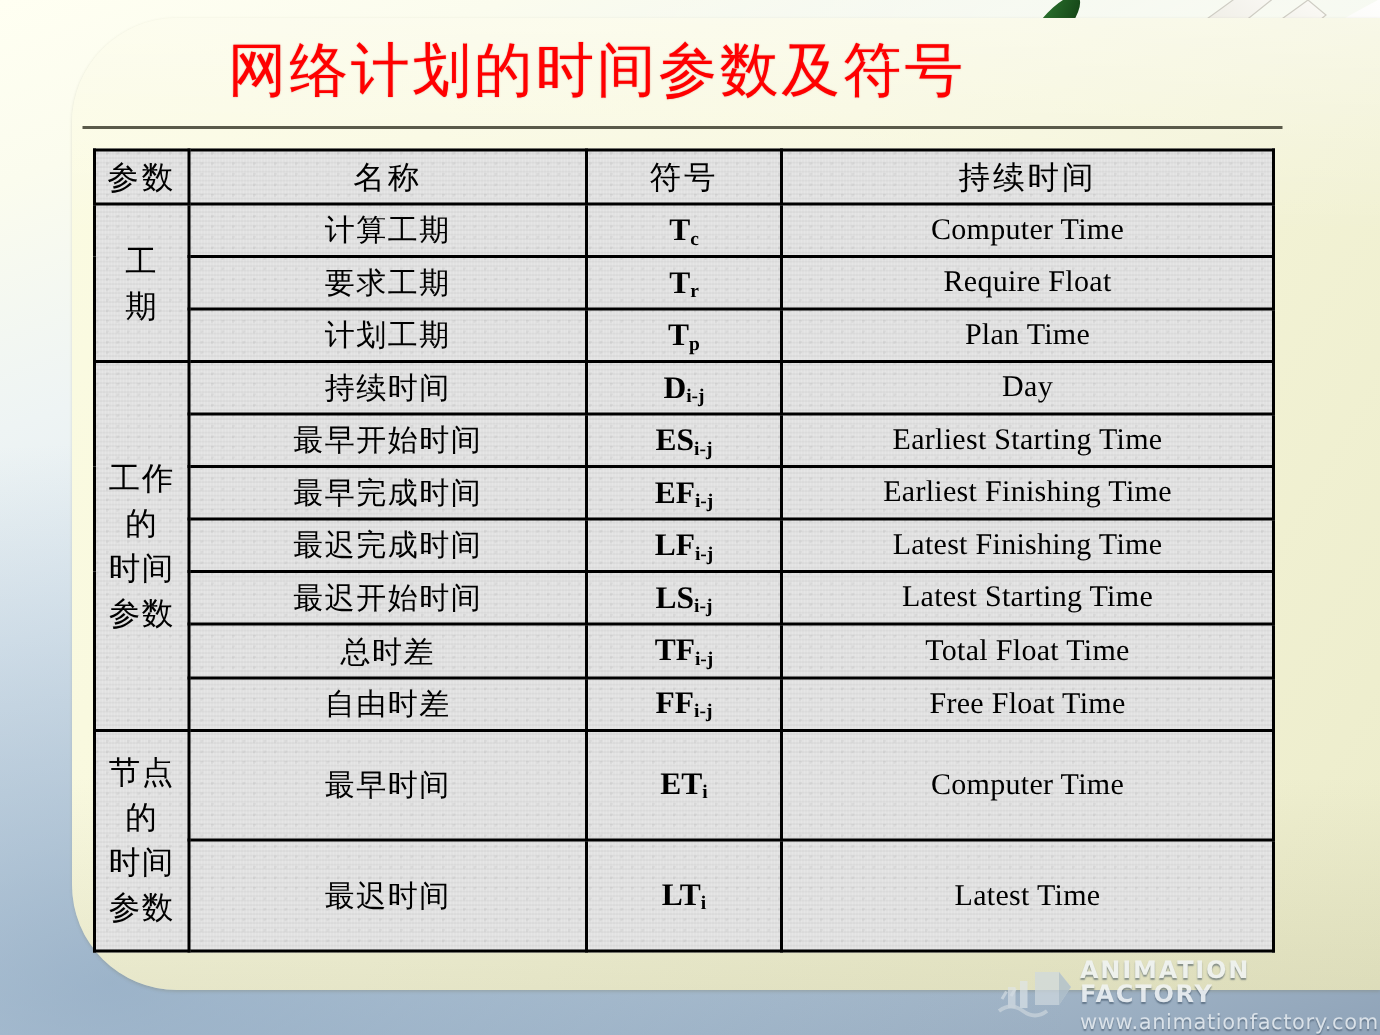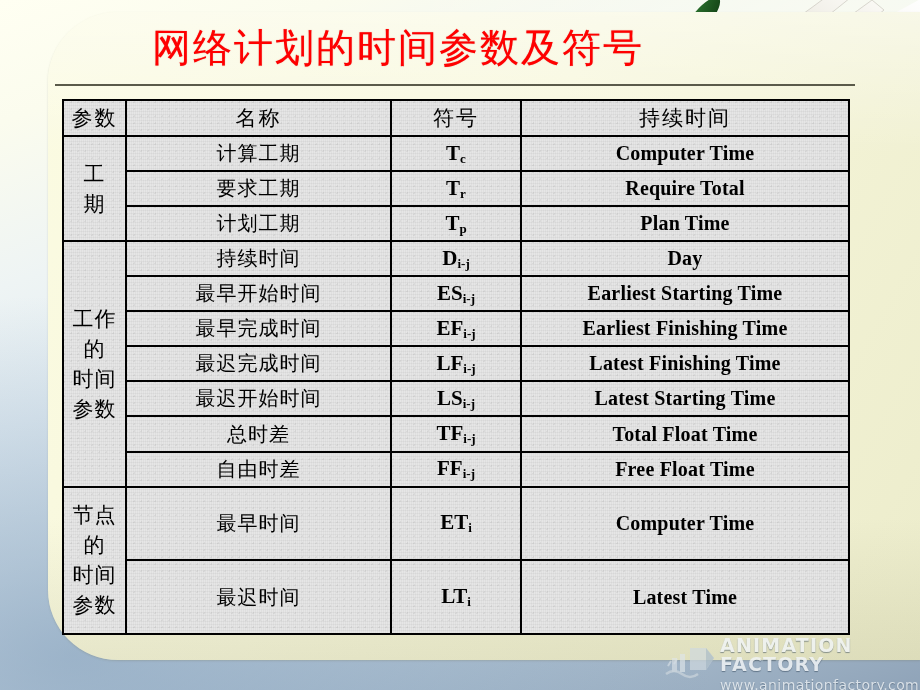--- a/index.html
+++ b/index.html
@@ -140,40 +140,40 @@
     margin-left: 29px;
   }
   .sym sub {
     font-size: 13px;
     font-weight: bold;
     vertical-align: -3px;
   }
   .en {
     font-family: "Liberation Serif", "DejaVu Serif", serif;
     font-size: 20px;
-    font-weight: bold;
+    font-weight: normal;
     letter-spacing: .2px;
     white-space: nowrap;
   }
 
   
   #watermark {
     position: absolute;
     right: 6px; bottom: 4px;
     width: 252px; height: 44px;
     display: flex;
     align-items: center;
     opacity: .82;
     pointer-events: none;
   }
   #wm-mark { width: 58px; height: 40px; flex: 0 0 58px; }
   #wm-text { display: flex; flex-direction: column; line-height: 1; }
   #wm-title {
     font-family: "DejaVu Sans", "Liberation Sans", sans-serif;
-    font-size: 19px; font-weight: bold; letter-spacing: 1.2px;
+    font-size: 16px; font-weight: bold; letter-spacing: 1.2px;
     color: #f2f5f7;
     text-shadow: 0 1px 1px rgba(40,60,80,.6);
   }
   #wm-url {
     margin-top: 4px;
     font-family: "DejaVu Sans", "Liberation Sans", sans-serif;
     font-size: 14px; letter-spacing: .4px;
     color: #e9eef2;
     text-shadow: 0 1px 1px rgba(40,60,80,.6);
   }
@@ -256,21 +256,21 @@
               <div>工</div>
               <div>期</div>
             </td>
             <td class="cn">计算工期</td>
             <td class="sym"><span>T</span><sub>c</sub></td>
             <td class="en">Computer Time</td>
           </tr>
           <tr>
             <td class="cn">要求工期</td>
             <td class="sym"><span>T</span><sub>r</sub></td>
-            <td class="en">Require Total</td>
+            <td class="en">Require Float</td>
           </tr>
           <tr>
             <td class="cn">计划工期</td>
             <td class="sym"><span>T</span><sub>p</sub></td>
             <td class="en">Plan Time</td>
           </tr>
           <tr>
             <td class="group-cell" rowspan="7">
               <div>工作</div>
               <div>的</div>

